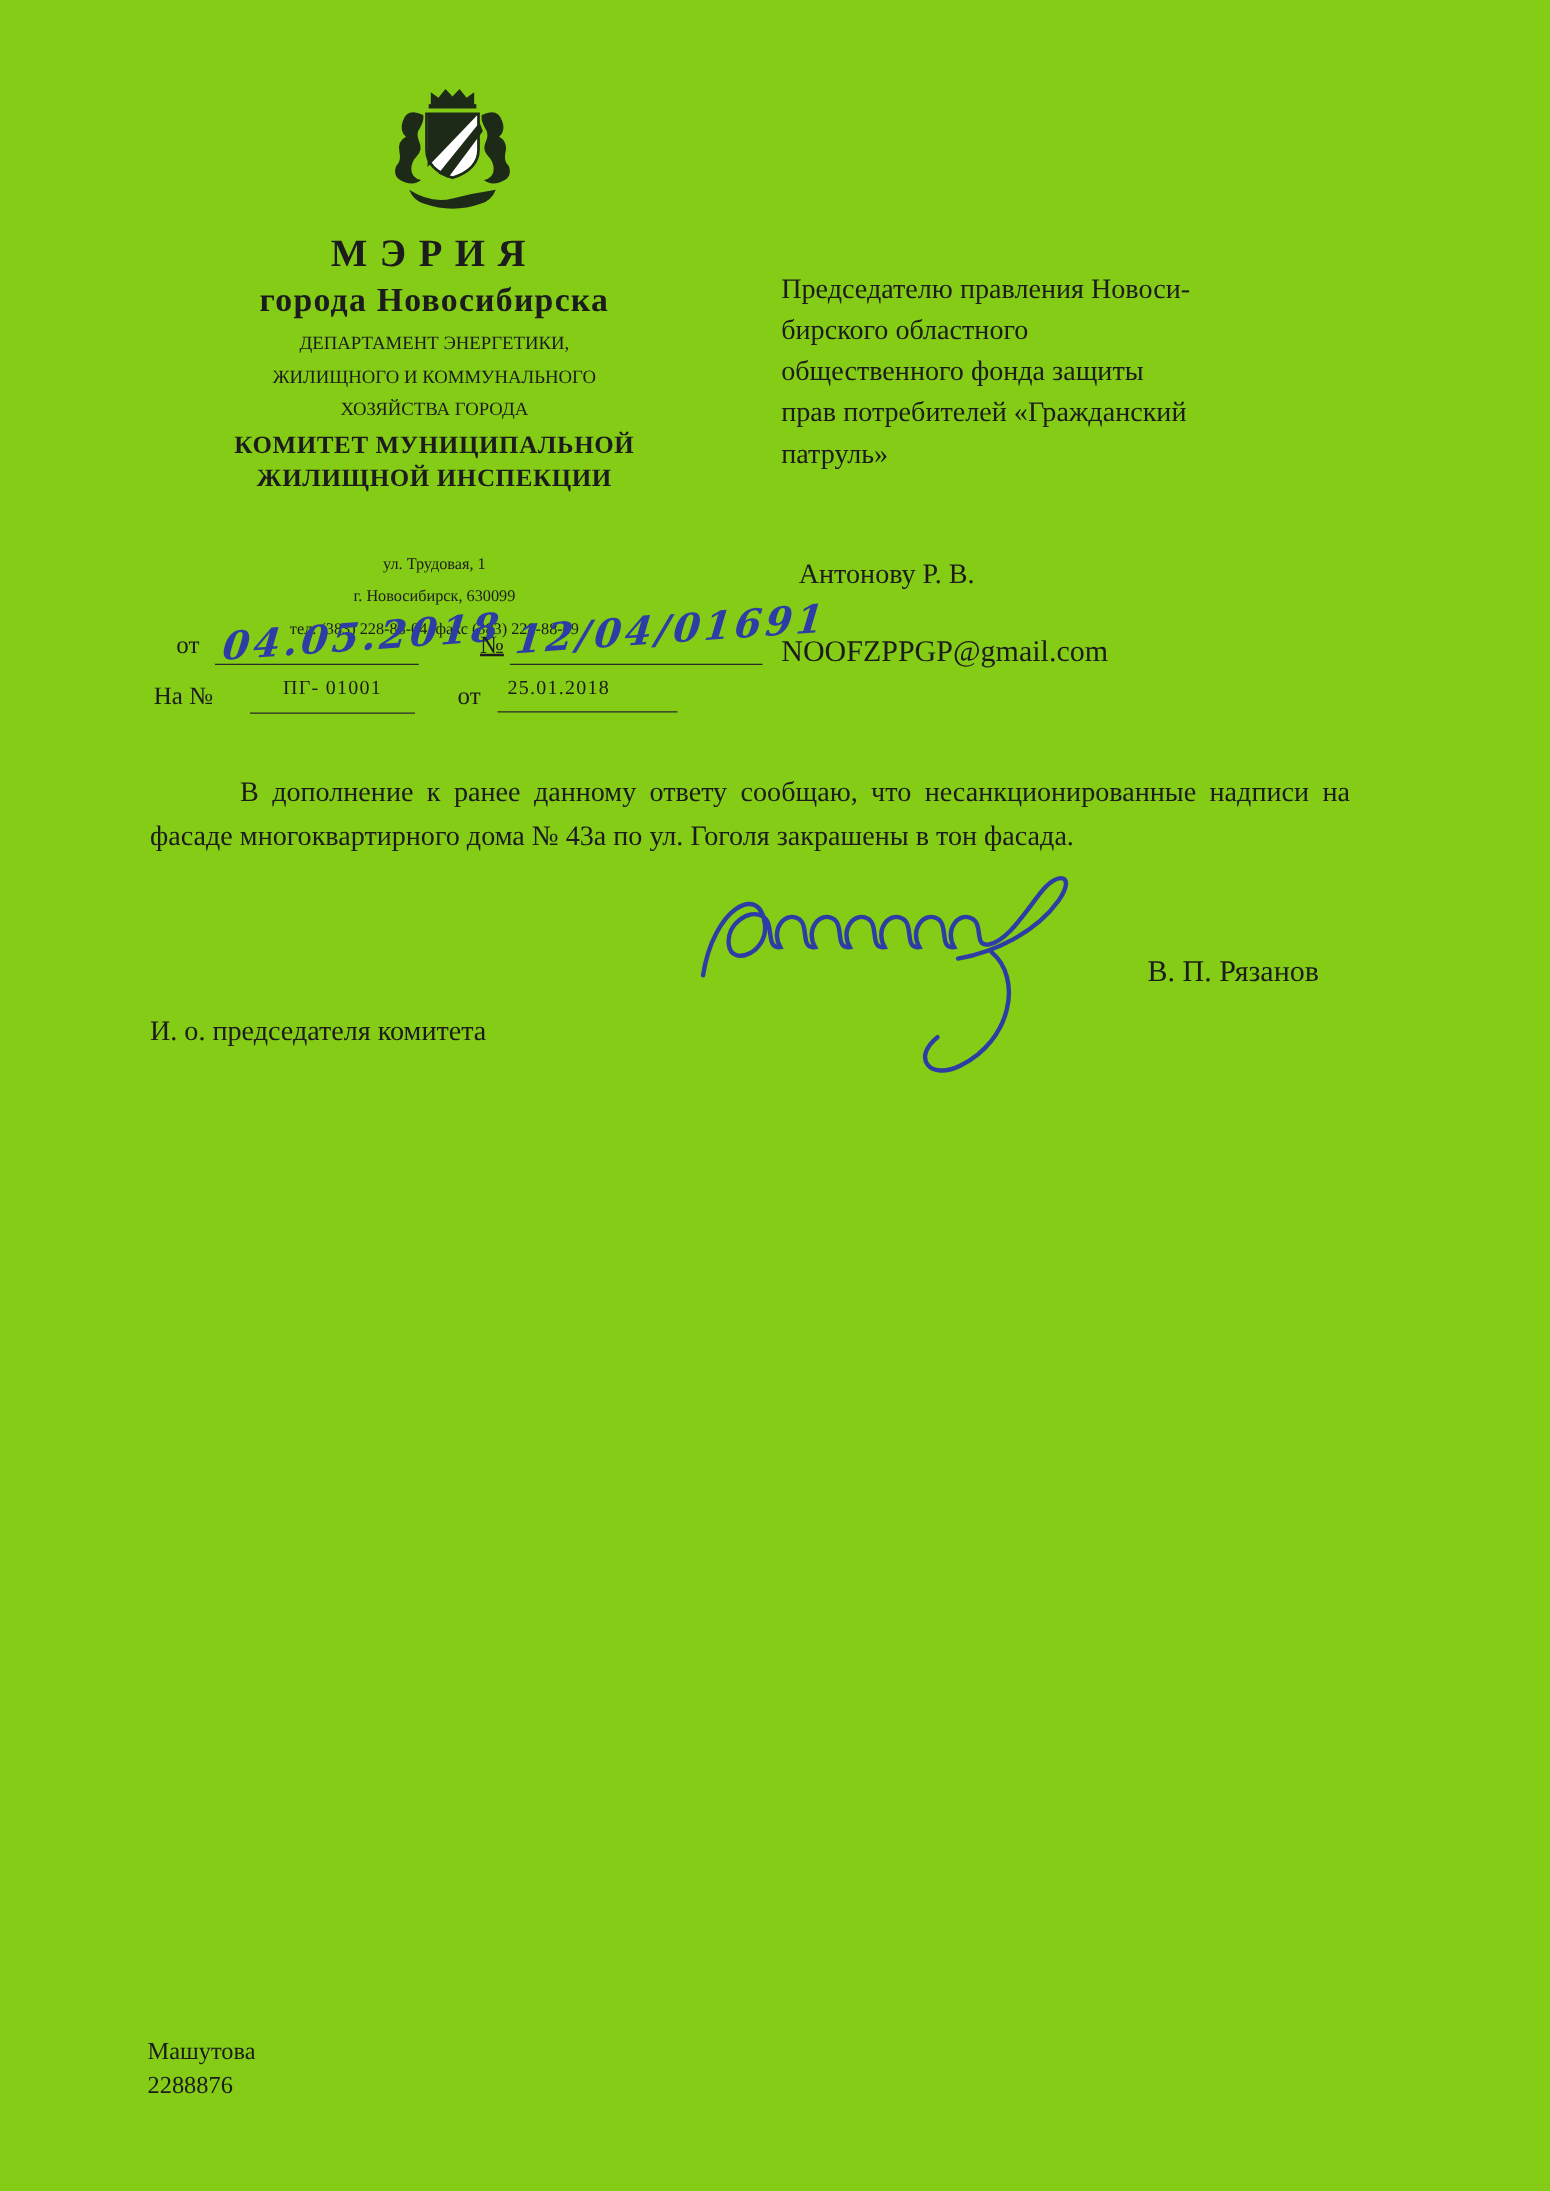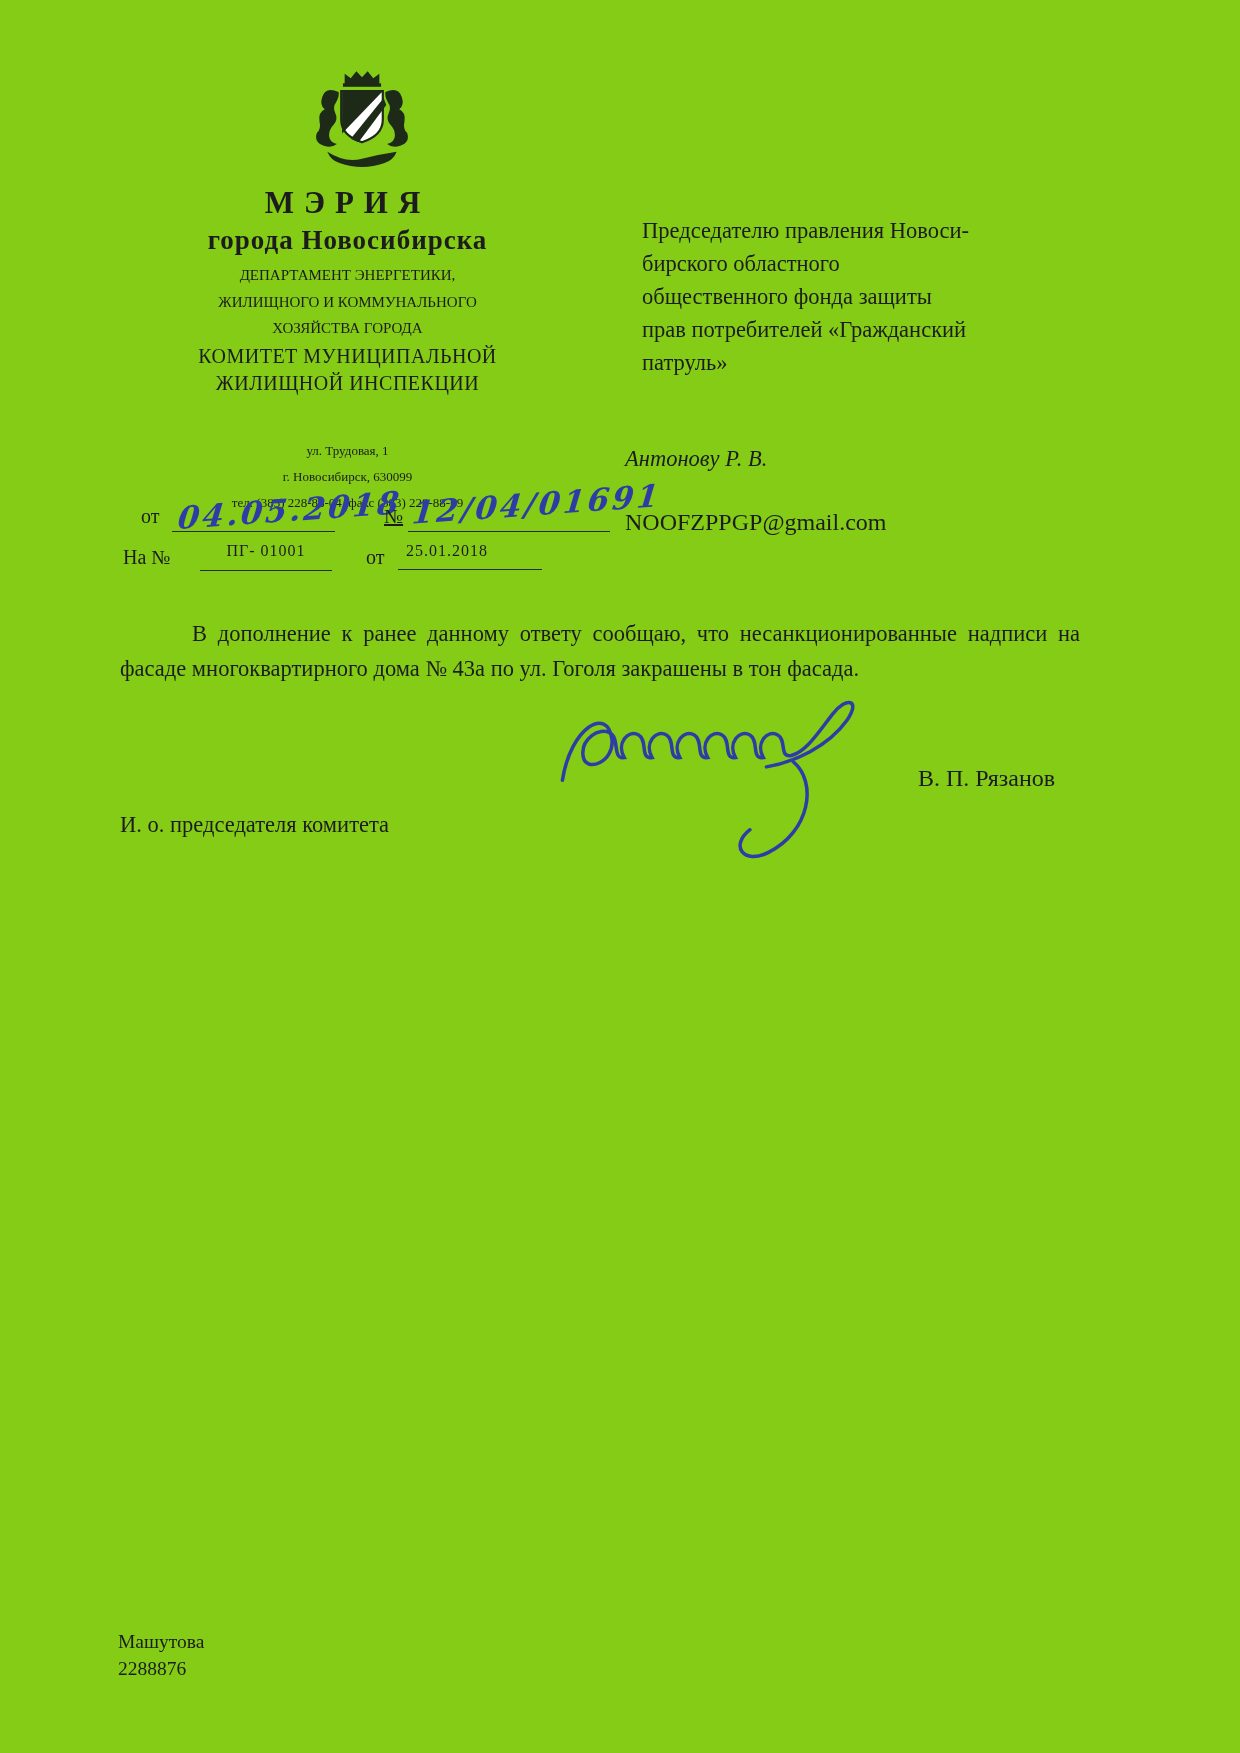--- a/index.html
+++ b/index.html
@@ -16,43 +16,43 @@
   .abs { position: absolute; }
 
   
   .letterhead {
     left: 115px; top: 185px; width: 465px;
     text-align: center;
   }
   .lh-title1 { font-size: 31px; font-weight: bold; letter-spacing: 10px; }
   .lh-title2 { font-size: 27px; font-weight: bold; margin-top: 4px; letter-spacing: 1px; }
   .lh-dept   { font-size: 15px; line-height: 26.5px; margin-top: 6px; }
-  .lh-comm   { font-size: 20px; font-weight: normal; line-height: 27px; margin-top: 1px; letter-spacing: 0.5px; }
+  .lh-comm   { font-size: 20px; font-weight: bold; line-height: 27px; margin-top: 1px; letter-spacing: 0.5px; }
   .lh-addr   { font-size: 13px; line-height: 26px; margin-top: 41px; }
 
   
   .ref-label { font-size: 20px; }
   .u-line { border-bottom: 1.6px solid #2a2a2a; }
   .hw {
     display: inline-block;
     font-family: "DejaVu Serif", serif;
     font-style: italic;
     font-weight: bold;
     color: #2e3da6;
     font-size: 31px;
     letter-spacing: 3px;
     transform: rotate(-4deg) skewX(-10deg);
     white-space: nowrap;
   }
   .typed-in { font-size: 16px; letter-spacing: 1px; }
 
   
-  .addressee { left: 625px; top: 214px; width: 400px; font-size: 22.5px; line-height: 33px; margin-left: 17px; }
+  .addressee { left: 625px; top: 214px; width: 400px; font-size: 22.5px; line-height: 33px; }
   .addressee-line { display: block; }
-  .addressee-name { left: 625px; top: 446px; font-size: 22.5px; font-style: italic; }
+  .addressee-name { left: 639px; top: 446px; font-size: 22.5px; }
   .addressee-email { left: 625px; top: 509px; font-size: 24px; }
 
   
   .body-par {
     left: 120px; top: 616px; width: 960px;
     font-size: 22.5px; line-height: 35px;
     text-align: justify; text-indent: 72px;
   }
 
   

